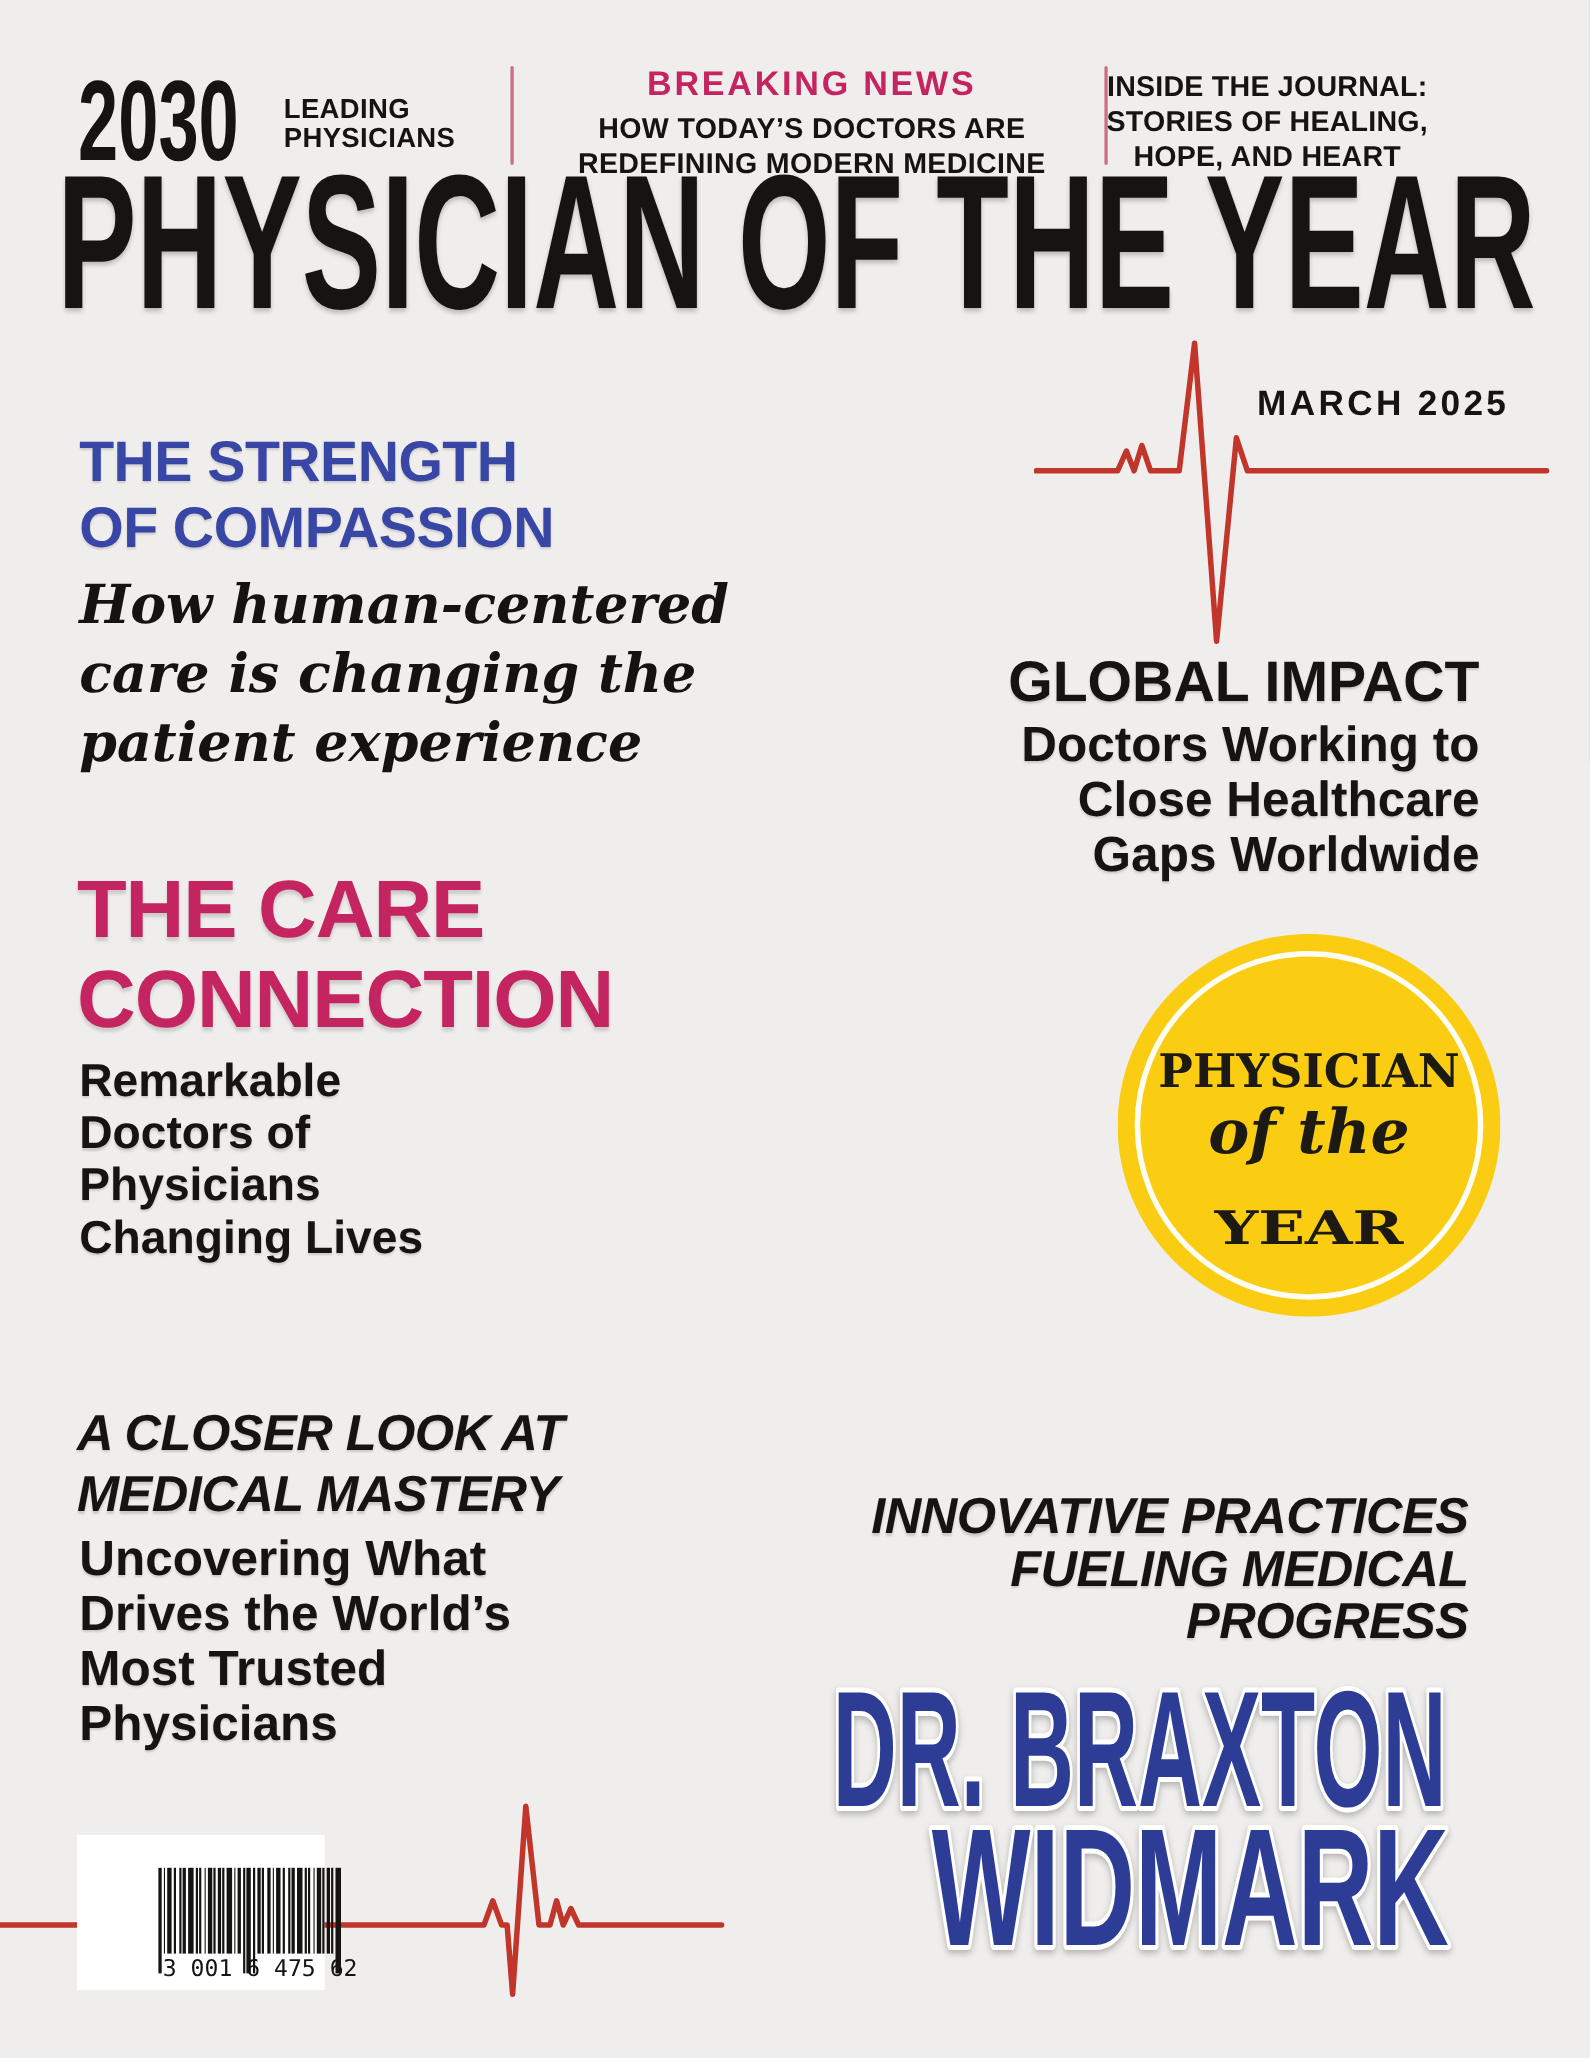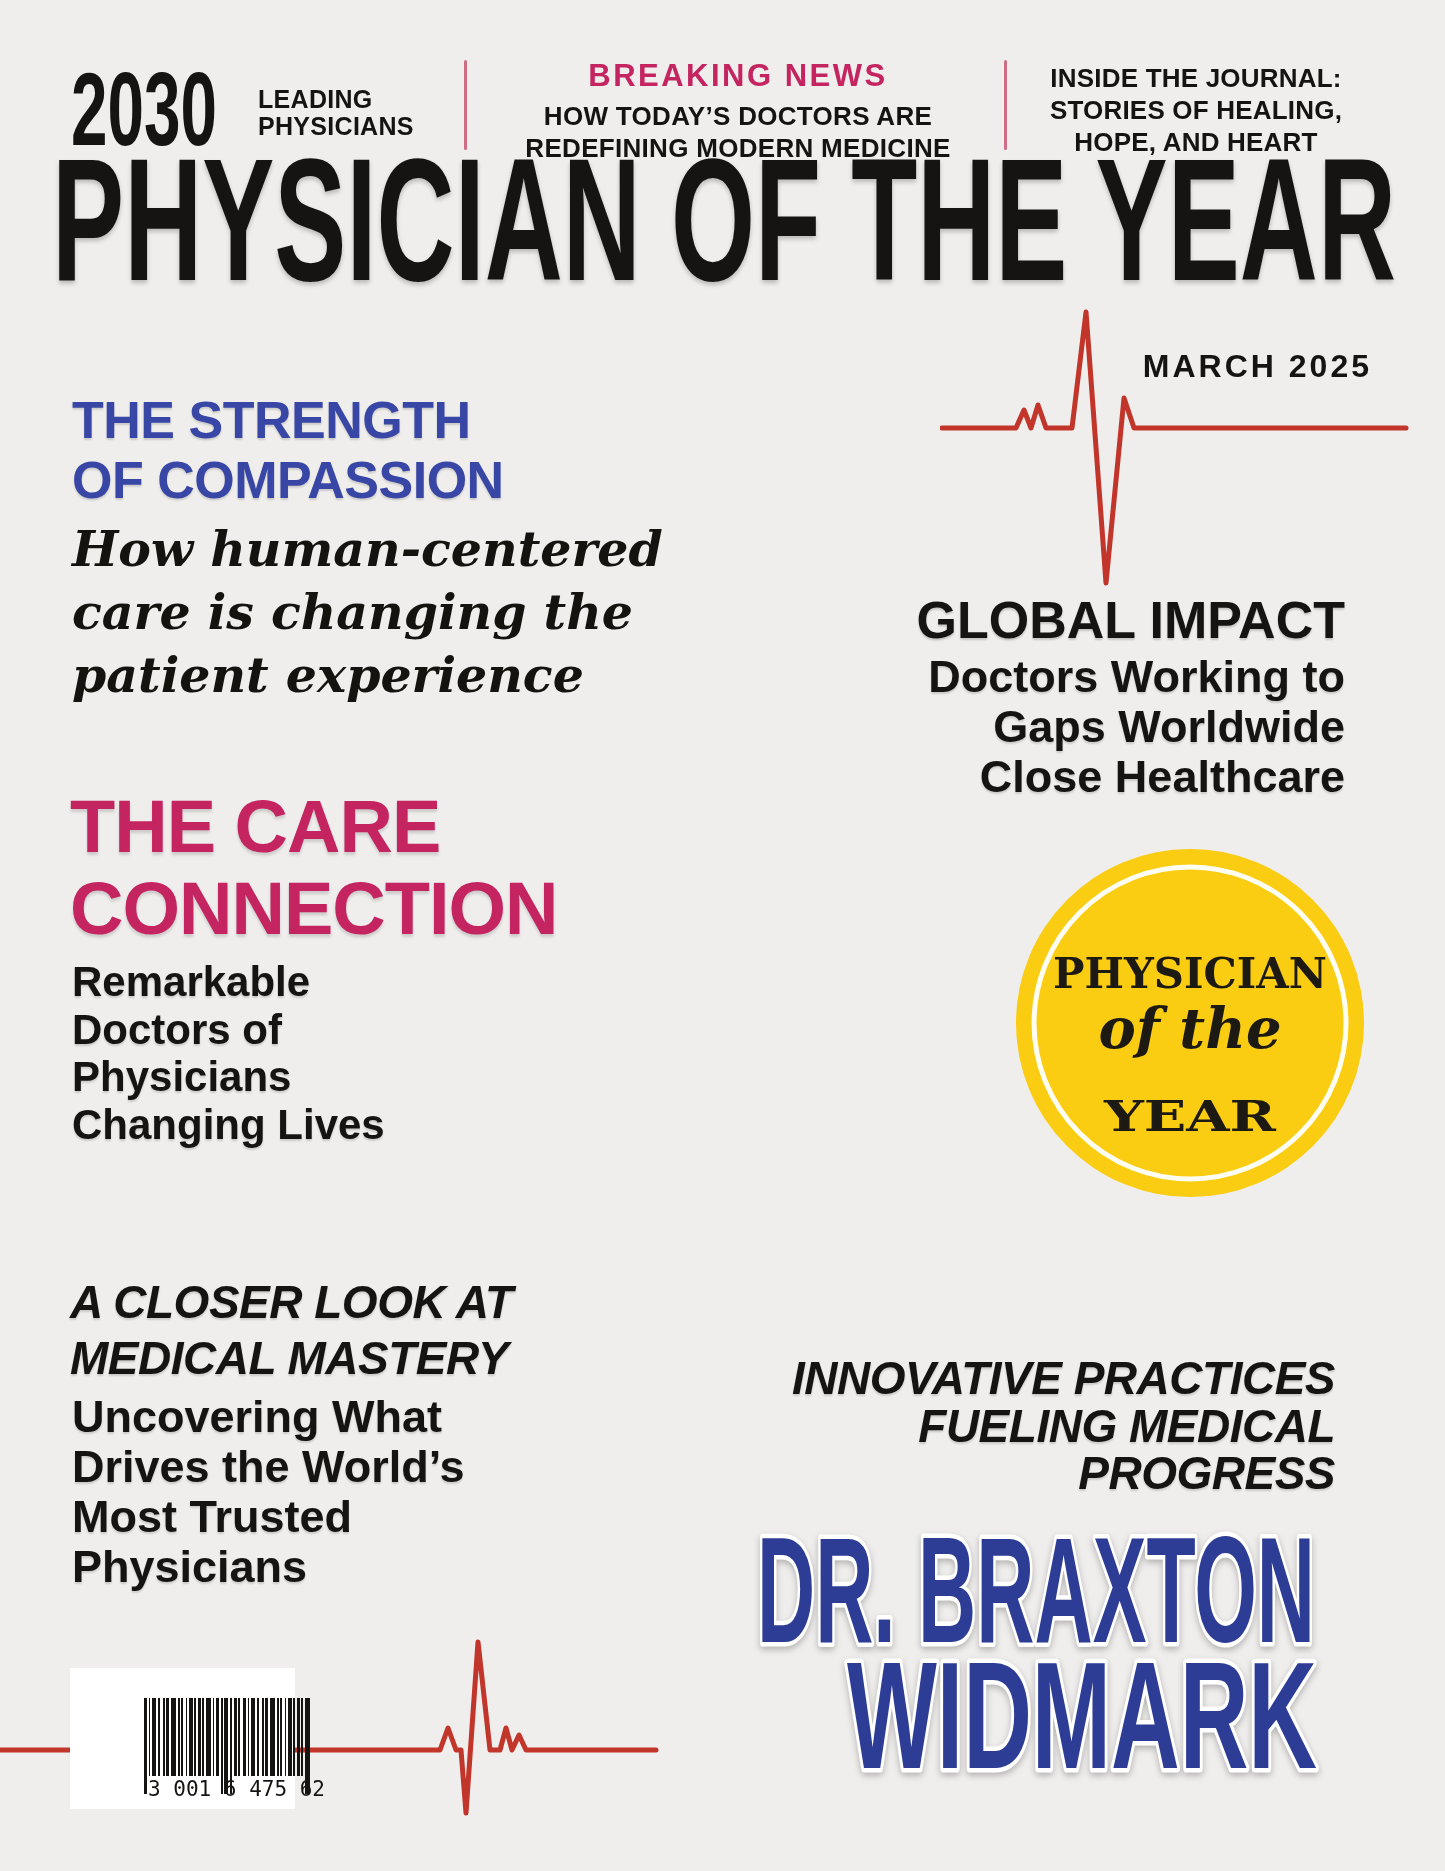--- a/index.html
+++ b/index.html
@@ -11,21 +11,21 @@
   }
   .abs{position:absolute;}
   svg text{font-family:"Liberation Sans","DejaVu Sans",sans-serif;font-weight:bold;}
   .serif-text{font-family:"DejaVu Serif","Liberation Serif",serif;}
   
   .year-label{left:258px;top:86px;font-size:25px;line-height:26.5px;font-weight:bold;letter-spacing:.3px;}
   .mast-divider{top:60px;width:3px;height:90px;border-radius:2px;background:var(--divider-pink,#CB6E86);}
   .mast-center{left:472px;top:58px;width:532px;text-align:center;}
   .breaking-label{font-size:31px;font-weight:bold;letter-spacing:2.5px;color:var(--pink,#C42460);}
   .breaking-sub{font-size:26px;font-weight:bold;line-height:1.22;letter-spacing:.3px;margin-top:7px;}
-  .mast-right{left:1002px;top:62px;width:388px;text-align:center;font-size:26px;font-weight:bold;line-height:1.24;letter-spacing:.2px;}
+  .mast-right{left:958px;top:62px;width:388px;text-align:center;font-size:26px;font-weight:bold;line-height:1.24;letter-spacing:.2px;}
   
   .title-svg{left:50px;top:150px;}
   .title-text{fill:var(--ink,#161412);filter:drop-shadow(0 3px 2px rgba(0,0,0,.22));}
   .issue-date{right:73px;top:348px;font-size:32px;font-weight:bold;letter-spacing:3px;}
   
   .ekg{fill:none;stroke:var(--ekg-red,#C2352B);stroke-width:5;stroke-linejoin:round;stroke-linecap:round;}
   
   .compassion-heading{left:72px;top:390px;font-size:52px;line-height:60px;font-weight:bold;letter-spacing:-.5px;color:var(--blue,#3847A6);text-shadow:0 2px 2px rgba(0,0,0,.15);}
   .script-block{left:72px;top:518px;font-size:49px;line-height:63px;font-style:italic;font-weight:bold;color:#15130f;}
   .care-heading{left:70px;top:786px;font-size:74px;line-height:82px;font-weight:bold;letter-spacing:-1px;color:var(--pink,#C42460);text-shadow:0 3px 3px rgba(0,0,0,.15);}
@@ -110,22 +110,22 @@
   <div class="abs uncover-lines">
     <div>Uncovering What</div>
     <div>Drives the World’s</div>
     <div>Most Trusted</div>
     <div>Physicians</div>
   </div>
 
   <div class="abs global-heading">GLOBAL IMPACT</div>
   <div class="abs global-lines">
     <div>Doctors Working to</div>
+    <div>Close Healthcare</div>
     <div>Gaps Worldwide</div>
-    <div>Close Healthcare</div>
   </div>
 
   <svg class="abs badge-svg" width="348" height="348">
     <circle class="badge-circle" cx="174" cy="174" r="174"></circle>
     <circle class="badge-ring" cx="174" cy="174" r="156"></circle>
     <text class="badge-text" x="174" y="139" font-size="42" text-anchor="middle" textLength="274" lengthAdjust="spacingAndGlyphs">PHYSICIAN</text>
     <text class="badge-text" x="174" y="199" font-size="56" font-style="italic" font-weight="normal" text-anchor="middle">of the</text>
     <text class="badge-text" x="174" y="282" font-size="42" text-anchor="middle" textLength="172" lengthAdjust="spacingAndGlyphs">YEAR</text>
   </svg>
 

